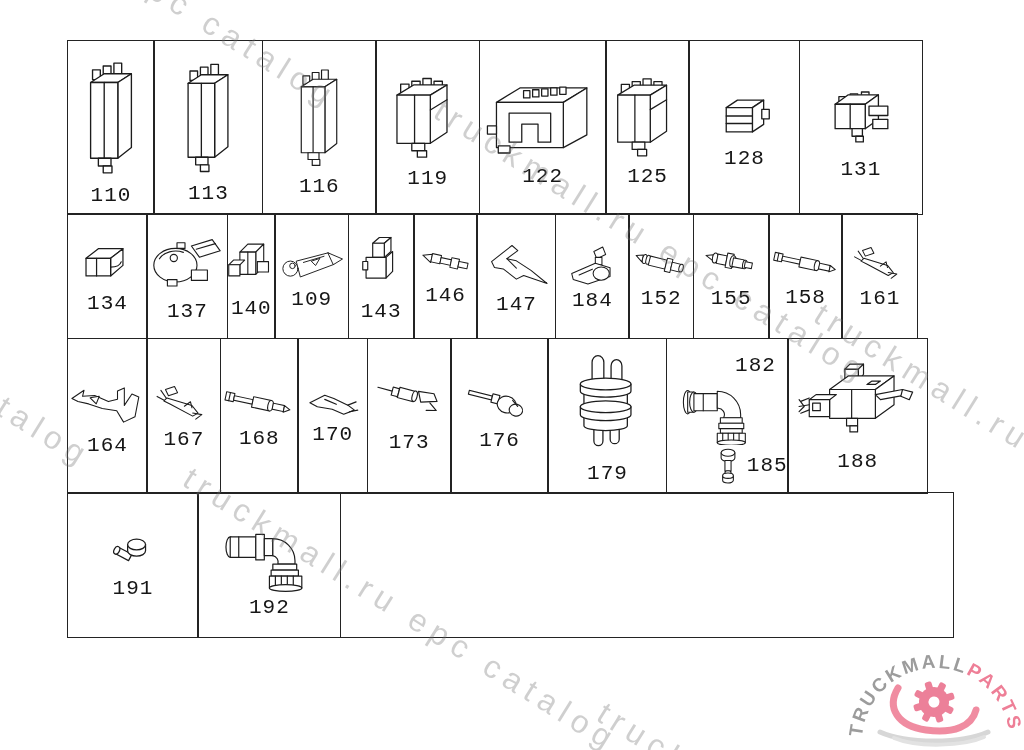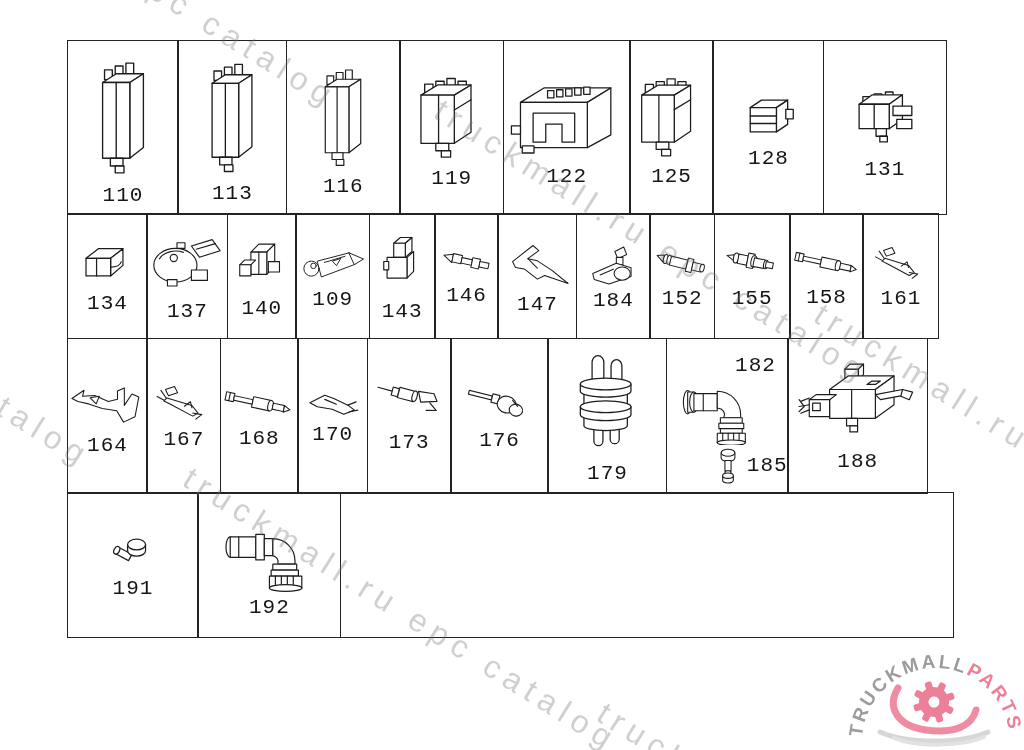--- a/index.html
+++ b/index.html
@@ -301,21 +301,21 @@
         <line x1="79" y1="74" x2="79" y2="88"></line>
         <line x1="86" y1="74" x2="86" y2="88"></line>
       <ellipse cx="77" cy="88" rx="19" ry="4"></ellipse>
     </symbol>
   </defs>
 </svg>
 
 <div class="diagram">
 
   <div class="row r1">
-    <div class="cell" style="width:112px">
+    <div class="cell" style="width:88px">
       <svg class="part" width="68" height="132" viewBox="0 0 70 135">
           <use href="#s-housing-tall"></use>
         </svg>
       <div class="lbl">110</div>
     </div>
     <div class="cell" style="width:110px">
       <svg class="part" width="68" height="128" viewBox="0 0 70 135">
           <use href="#s-housing-tall"></use>
         </svg>
       <div class="lbl">113</div>
@@ -364,21 +364,21 @@
           <use href="#s-box-sm"></use>
         </svg>
       <div class="lbl">134</div>
     </div>
     <div class="cell" style="width:82px">
       <svg class="part" width="84" height="68" viewBox="0 0 105 85">
           <use href="#s-round-conn"></use>
         </svg>
       <div class="lbl">137</div>
     </div>
-    <div class="cell" style="width:70px">
+    <div class="cell" style="width:49px">
       <svg class="part" width="64" height="62" viewBox="0 0 80 78">
           <use href="#s-box-tab"></use>
         </svg>
       <div class="lbl">140</div>
     </div>
     <div class="cell" style="width:75px">
       <svg class="part" width="72" height="43" viewBox="0 0 105 62">
           <use href="#s-cyl-conn"></use>
         </svg>
       <div class="lbl">109</div>

